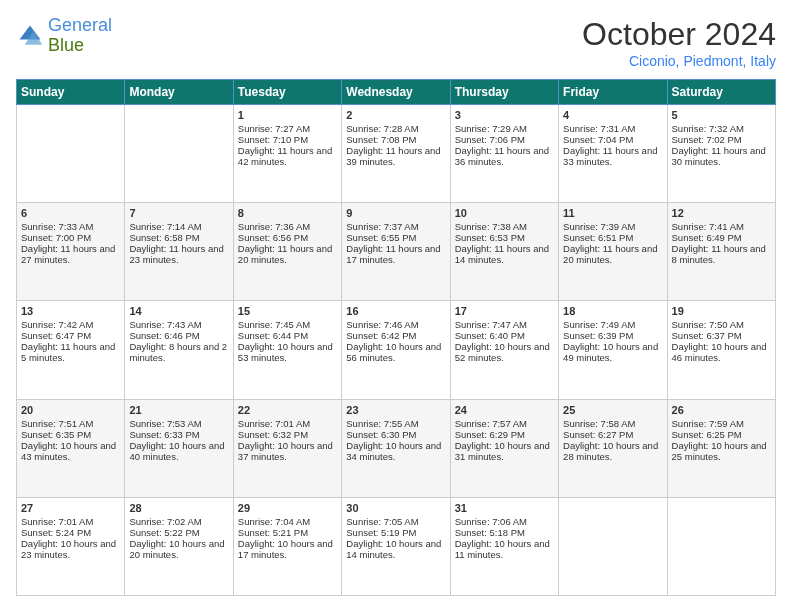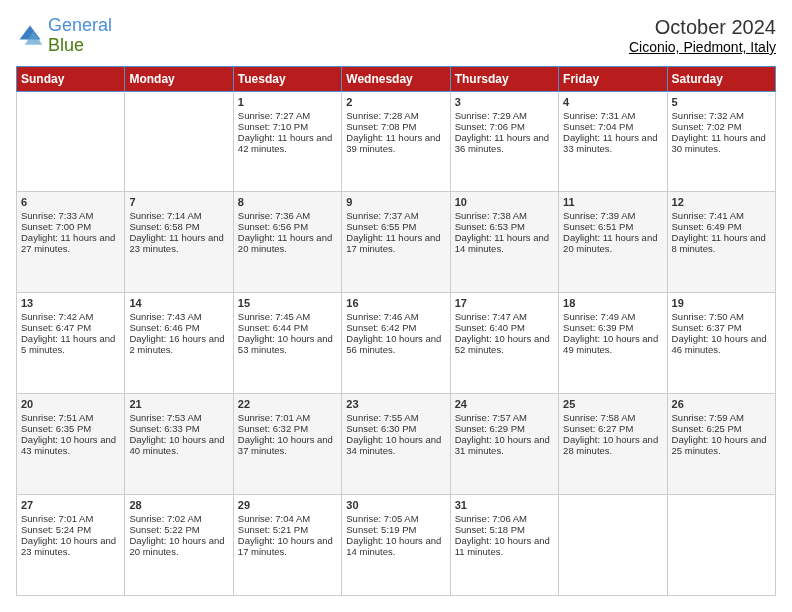--- a/index.html
+++ b/index.html
@@ -38,39 +38,38 @@
       color: #4a90d9;
     }
     .logo-icon {
       width: 28px;
       height: 28px;
     }
     .title-block {
       text-align: right;
     }
     .month-title {
-      font-size: 20px;
+      font-size: 32px;
       font-weight: normal;
       color: #333;
       text-align: right;
     }
     .location {
       font-size: 14px;
-      color: #000000;
-      text-decoration: underline;
+      color: #3b82f6;
     }
     .calendar {
       flex: 1;
       border: 1px solid #ccc;
       border-collapse: collapse;
       width: 100%;
       table-layout: fixed;
     }
     .calendar th {
-      background: #b91c1c;
+      background: #0f766e;
       color: #fff;
       font-size: 12px;
       padding: 5px 4px;
       text-align: left;
       border: 1px solid #5090cc;
       font-weight: bold;
     }
     .calendar td {
       vertical-align: top;
       font-size: 9.5px;
@@ -211,21 +210,21 @@
           <td>
             <span class="day-num">13</span>
             <div>Sunrise: 7:42 AM</div>
             <div>Sunset: 6:47 PM</div>
             <div>Daylight: 11 hours and 5 minutes.</div>
           </td>
           <td>
             <span class="day-num">14</span>
             <div>Sunrise: 7:43 AM</div>
             <div>Sunset: 6:46 PM</div>
-            <div>Daylight: 16 hours and 2 minutes.</div>
+            <div>Daylight: 8 hours and 2 minutes.</div>
           </td>
           <td>
             <span class="day-num">15</span>
             <div>Sunrise: 7:45 AM</div>
             <div>Sunset: 6:44 PM</div>
             <div>Daylight: 10 hours and 53 minutes.</div>
           </td>
           <td>
             <span class="day-num">16</span>
             <div>Sunrise: 7:46 AM</div>

